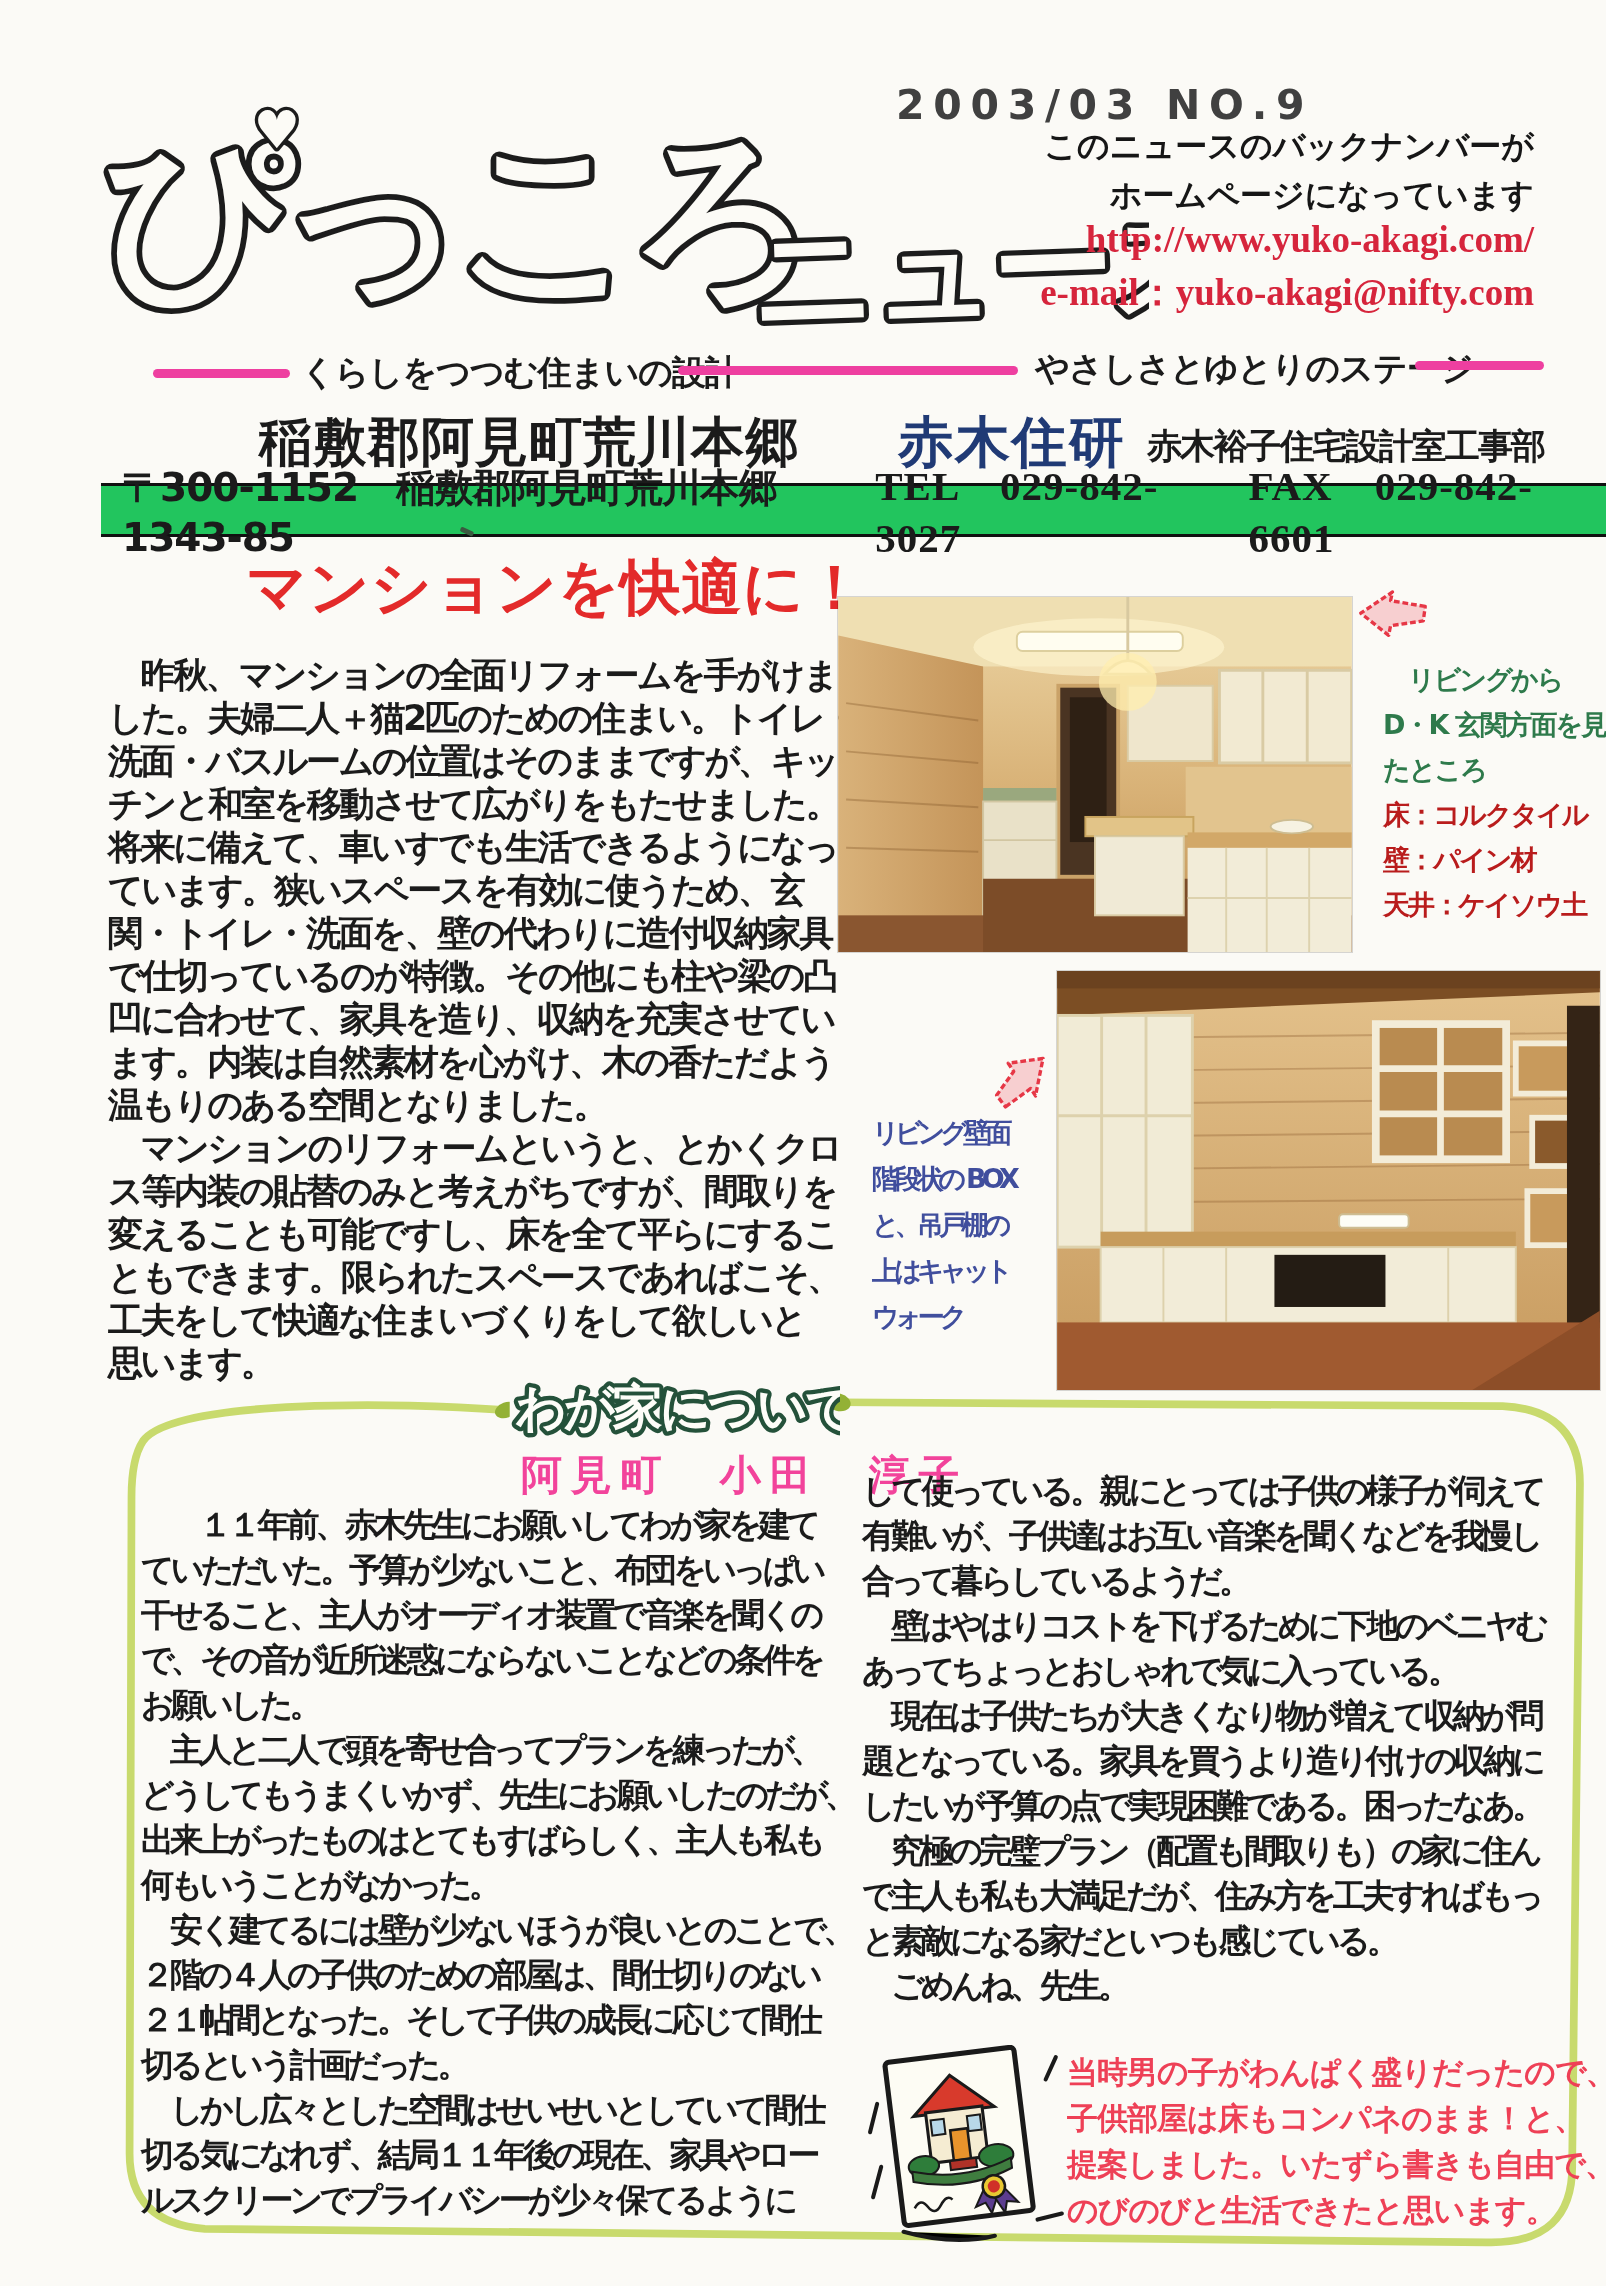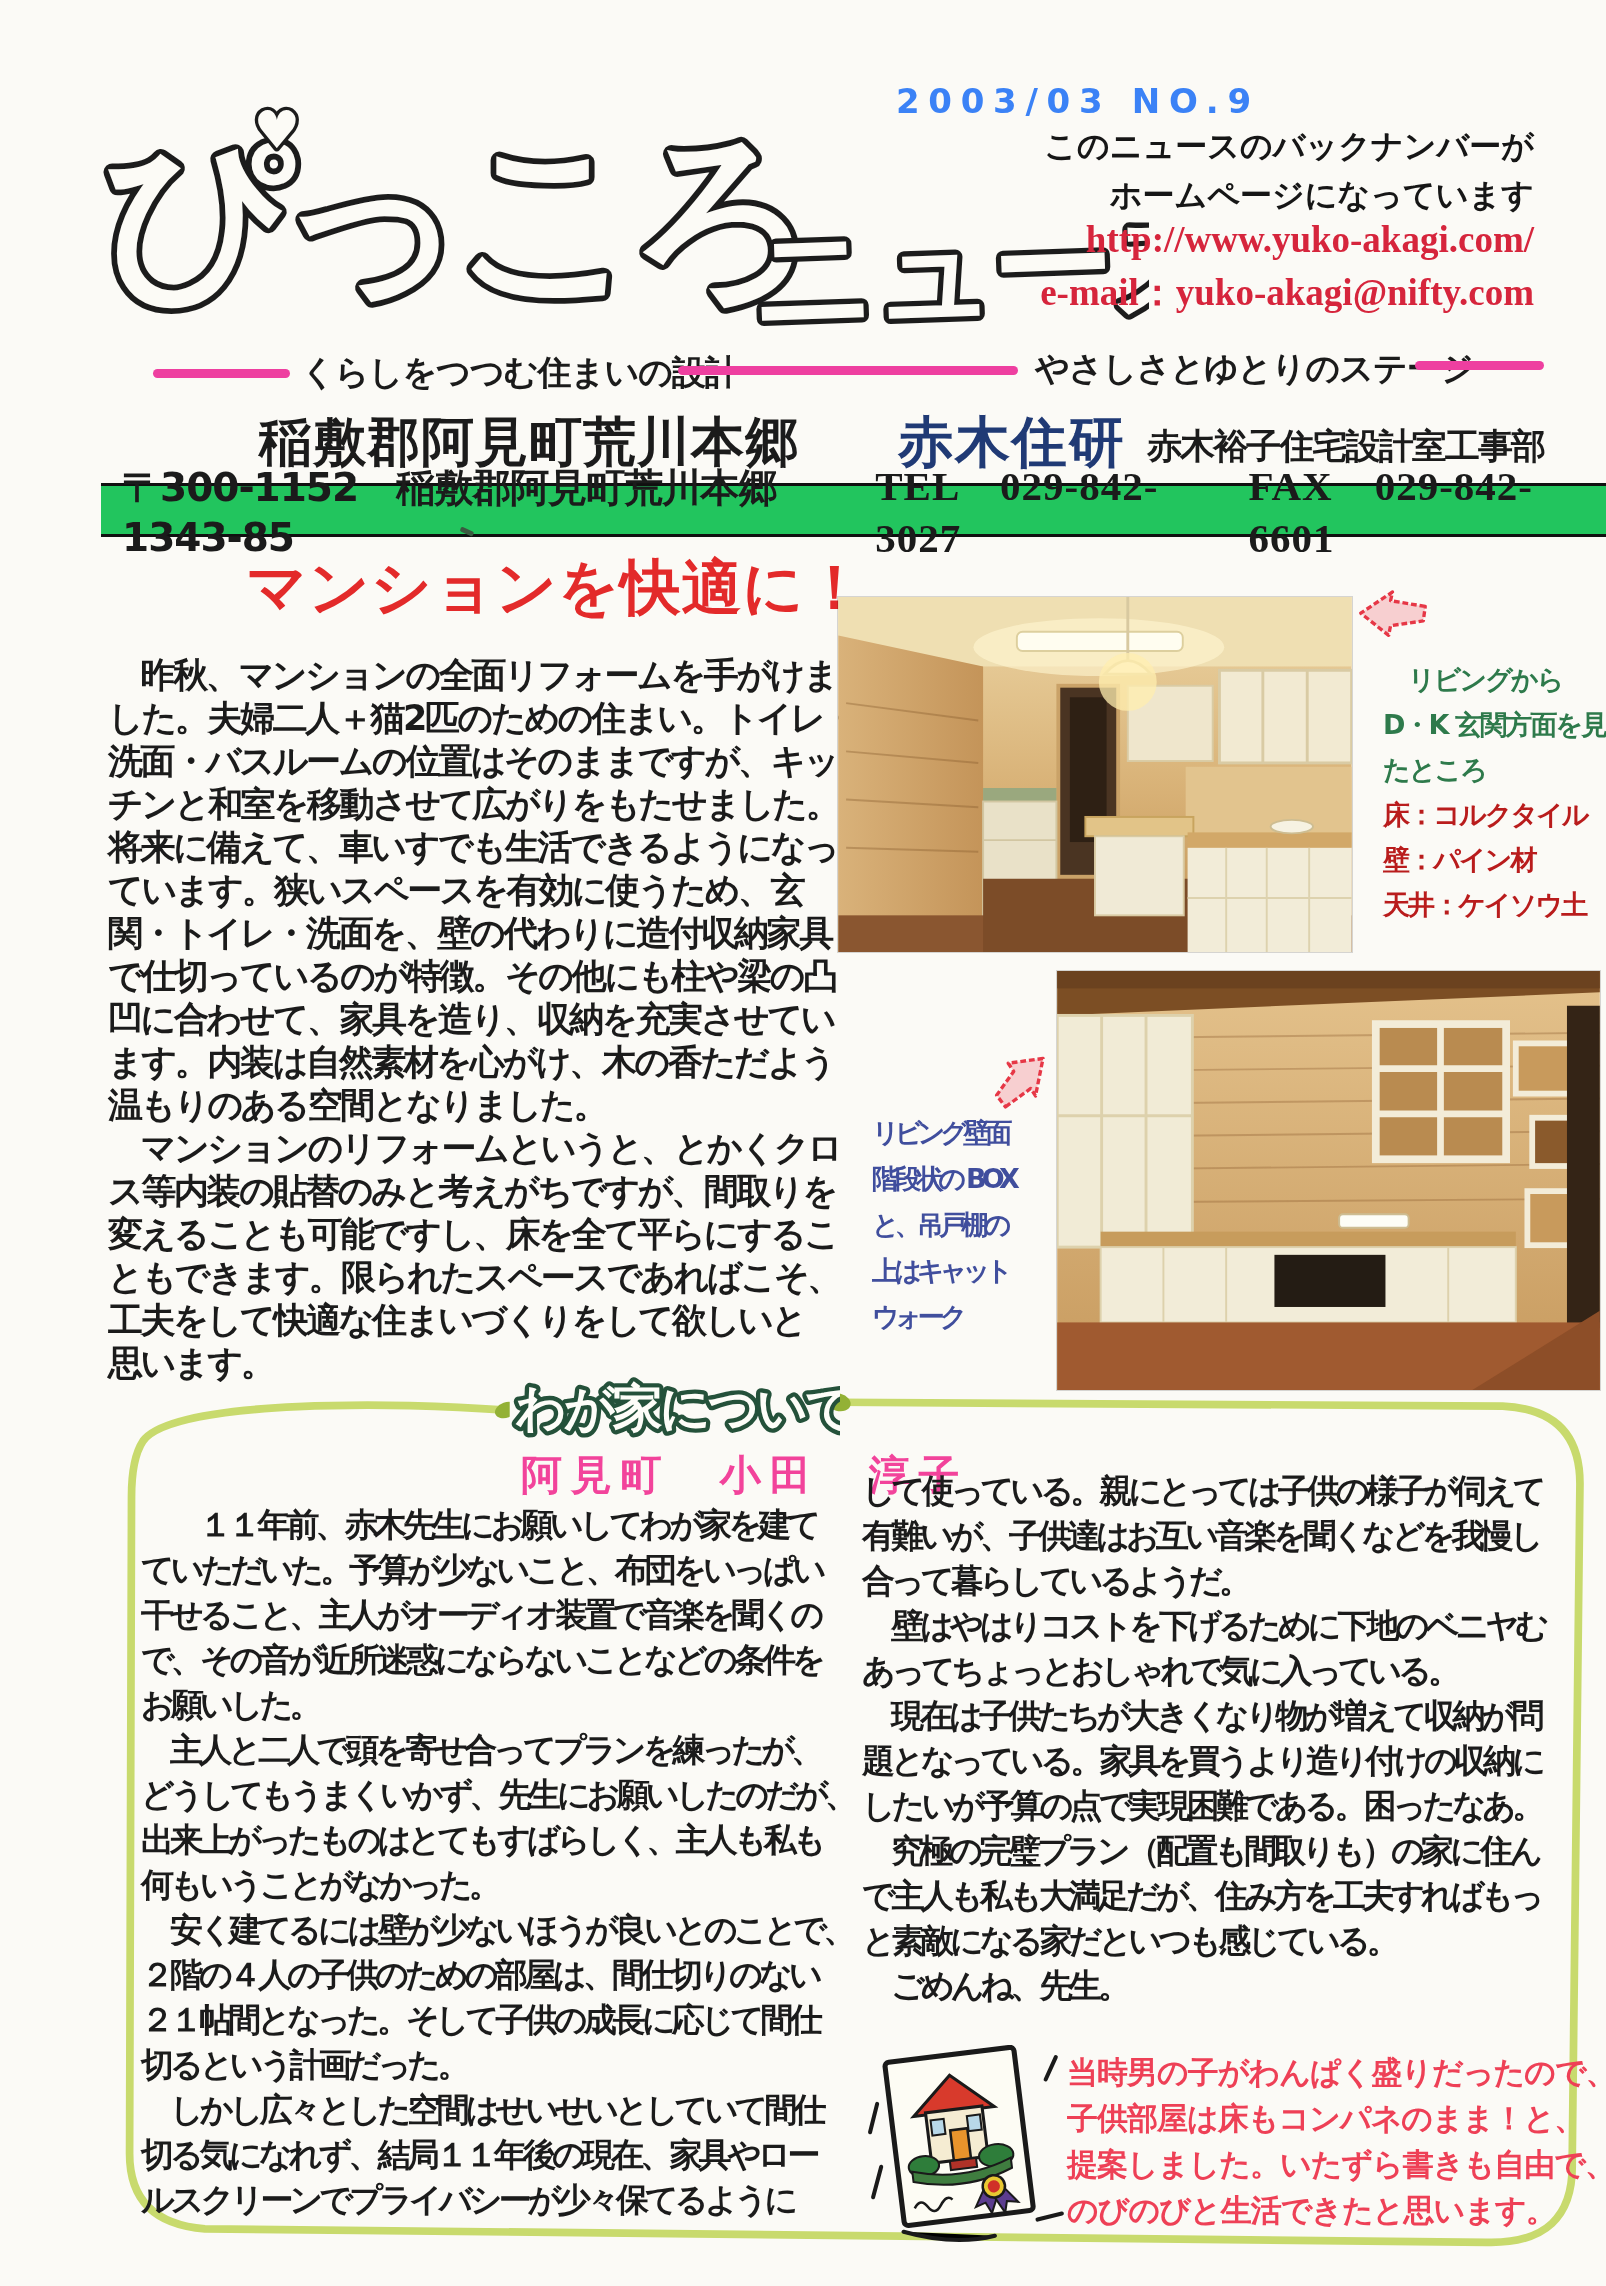--- a/index.html
+++ b/index.html
@@ -1,21 +1,21 @@
 <!DOCTYPE html>
 <html><head>
 <meta charset="utf-8">
 <style>
   html,body{margin:0;padding:0;background:#888;}
   .page{position:relative;width:1607px;height:2286px;background:#fbfaf6;overflow:hidden;
         font-family:"DejaVu Sans",sans-serif;color:#1b1b1b;}
   .abs{position:absolute;}
   .ln{white-space:pre;}
   
-  .issue{font-weight:900;color:#3b82f6;font-size:34px;letter-spacing:8.7px;}
+  .issue{font-weight:900;color:#404040;font-size:41px;letter-spacing:8.7px;}
   .hnotes{text-align:right;font-size:32px;font-weight:700;line-height:49px;color:#161616;}
   .hurl{font-family:"Liberation Serif",serif;font-size:37px;font-weight:700;color:#d6253c;text-align:right;}
   .tagline{font-size:34px;font-weight:700;letter-spacing:-1px;}
   .pinkline{height:8.7px;background:#ee3fa0;border-radius:4.8px;}
   .co-design{font-size:53px;font-weight:900;letter-spacing:1px;}
   .co-build{font-size:55px;font-weight:900;color:#203a75;letter-spacing:1.9px;}
   .co-build-sub{font-size:35px;font-weight:800;letter-spacing:-1.9px;}
   .addrbar{left:101px;top:483px;width:1505px;height:54px;border-top:3.9px solid #101010;border-bottom:3.9px solid #101010;
            background:#22c55e;display:flex;align-items:center;justify-content:space-between;box-sizing:border-box;padding:0 27px 0 21px;}
   .postal{font-size:39px;font-weight:800;letter-spacing:-1px;}

